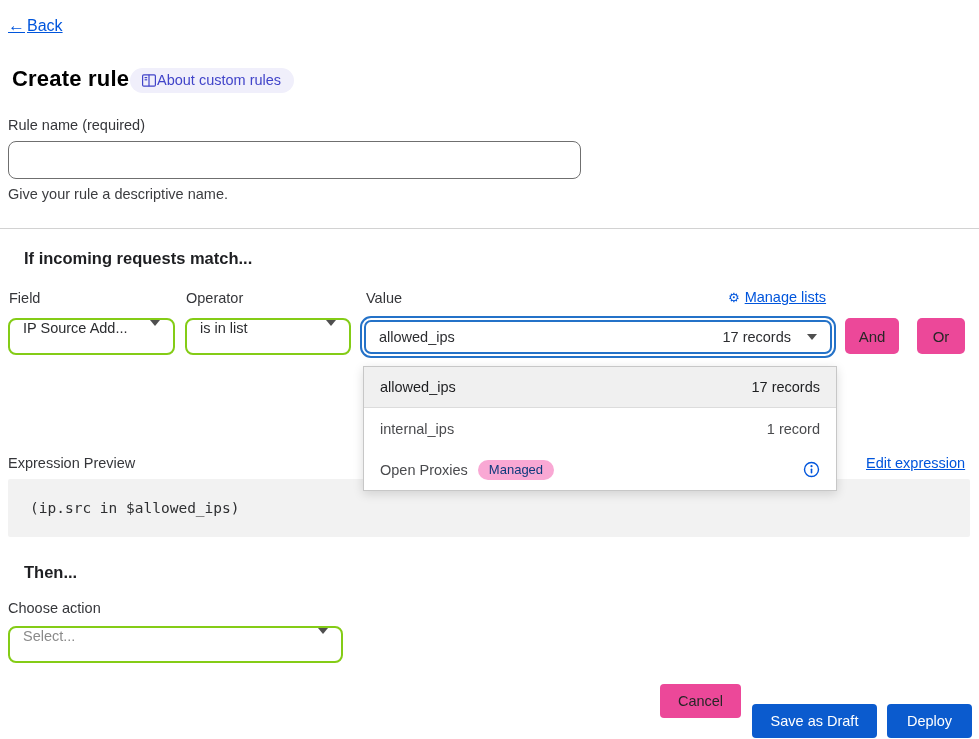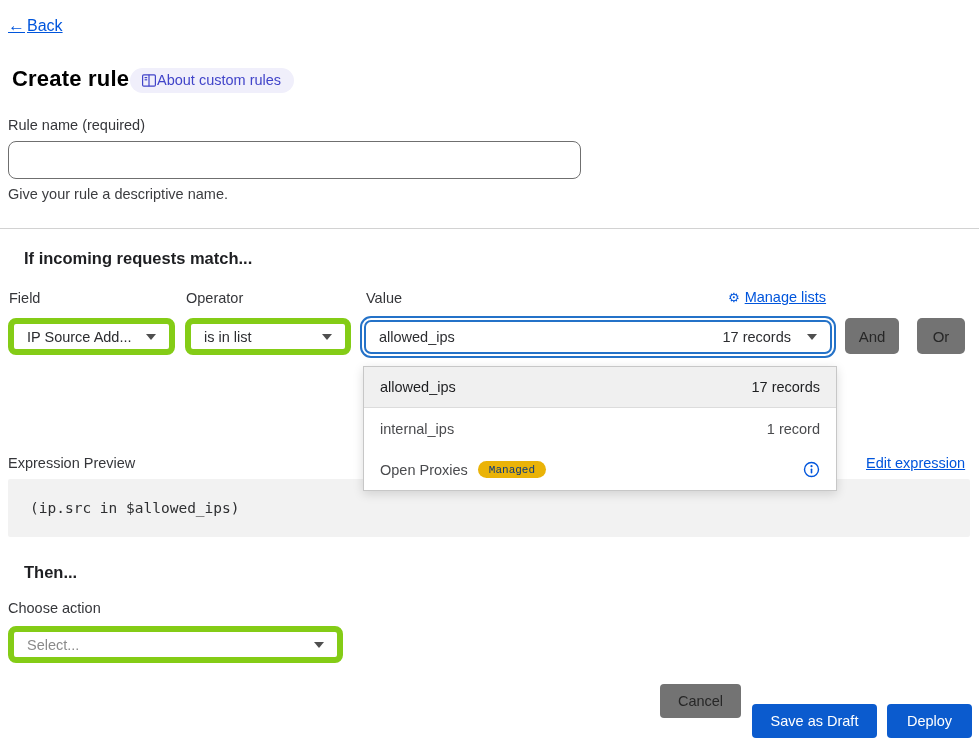--- a/index.html
+++ b/index.html
@@ -29,45 +29,45 @@
 
   
   .section-heading { font-size:16.5px; font-weight:700; color:#1e1f22;margin-left:16px; }
   .h-match { left:8px; top:249px; }
   .lbl-field { left:9px; top:290px; }
   .lbl-operator { left:186px; top:290px; }
   .lbl-value { left:366px; top:290px; }
   .manage-lists { left:728px; top:289px; display:flex; align-items:center; gap:5px; font-size:14.5px; }
   .gear-glyph { color:#0055dc; font-size:13px; text-decoration:none; }
 
-  .select { position:absolute; height:37px; border:6px solid #84cc16; border-radius:8px; background:#fff;
-    display:flex; align-items:center; padding:0 13px; font-size:14.5px; color:#2c2d30; cursor:pointer; }
+  .select { position:absolute; height:37px; border:2px solid #84cc16; border-radius:8px; background:#fff;
+    display:flex; padding:0 13px; font-size:14.5px; color:#2c2d30; cursor:pointer; }
   .select .select-text { flex:1; white-space:nowrap; overflow:hidden; }
   .caret { width:0; height:0; border-left:5px solid transparent; border-right:5px solid transparent; border-top:6px solid #4f4f4f; flex:none; }
   .sel-field { left:8px; top:318px; width:167px; }
   .sel-operator { left:185px; top:318px; width:166px; }
 
   .sel-value { left:364px; top:320px; width:468px; height:34px; border:2px solid #2472c8; border-radius:7px;
     outline:2px solid #2472c8; outline-offset:2px; background:#fff; display:flex; align-items:center; padding:0 13px; font-size:14.5px; color:#2c2d30; cursor:pointer; }
   .sel-value .select-text { flex:1; }
   .sel-value .meta { margin-right:16px; color:#2c2d30; }
 
-  .gray-btn { position:absolute; height:36px; background:#737373; color:#272727; border:none; border-radius:5px;
+  .gray-btn { position:absolute; height:36px; background:#ec4899; color:#272727; border:none; border-radius:5px;
     font-size:15px; font-family:inherit; cursor:pointer; }
   .btn-and { left:845px; top:318px; width:54px; }
   .btn-or { left:917px; top:318px; width:48px; }
 
   
   .dropdown { left:363px; top:366px; width:474px; background:#fff; border:1px solid #c7c7c7;
     box-shadow:0 3px 10px rgba(0,0,0,.14); z-index:20; }
   .dd-row { height:41px; display:flex; align-items:center; justify-content:space-between; padding:0 16px;
     font-size:14.5px; color:#4a4b4e; cursor:pointer; background:#fff; }
   .dd-row.active { background:#f0f0f0; color:#1d1e20; border-bottom:1px solid #dcdcdc; }
   .dd-row .dd-left { display:flex; align-items:center; gap:10px; }
-  .managed-badge { background:#eab308; color:#0e3a7c; font-size:11px; padding:2.5px 11px; border-radius:11px;font-family:Liberation Mono, monospace; }
+  .managed-badge { background:#f9a8d4; color:#0e3a7c; font-size:13px; padding:2.5px 11px; border-radius:11px; }
 
   
   .lbl-expr { left:8px; top:455px; font-size:14.5px; color:#35363a; }
   .edit-expr { left:866px; top:455px; font-size:14.5px; }
   .expr-box { left:8px; top:479px; width:962px; height:58px; background:#f2f2f2; border-radius:2px; display:flex; align-items:center; padding-left:22px; }
   .expr-code { font-family:"DejaVu Sans Mono","Liberation Mono",monospace; font-size:14.5px; color:#2e2f31; }
 
   
   .h-then { left:8px; top:563px; }
   .lbl-action { left:8px; top:600px; }

